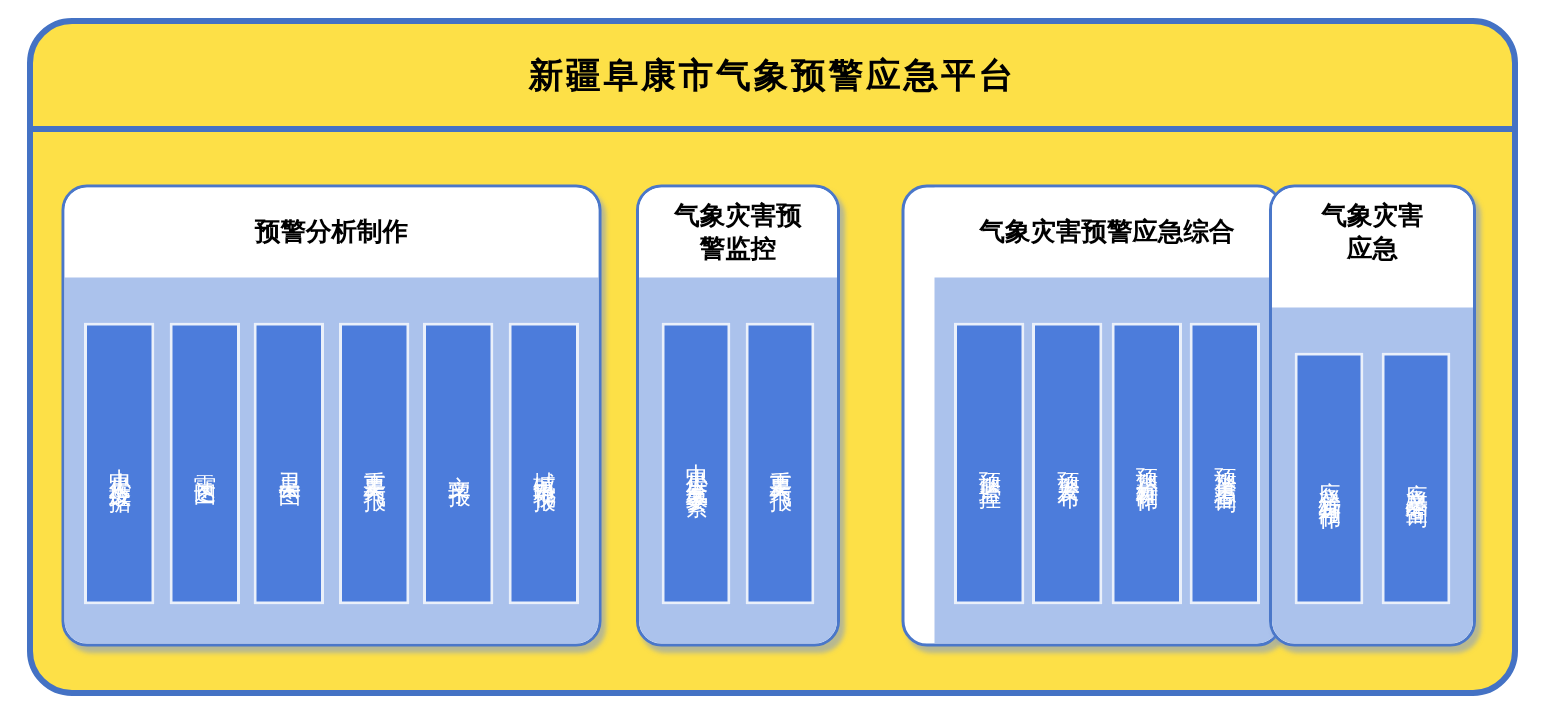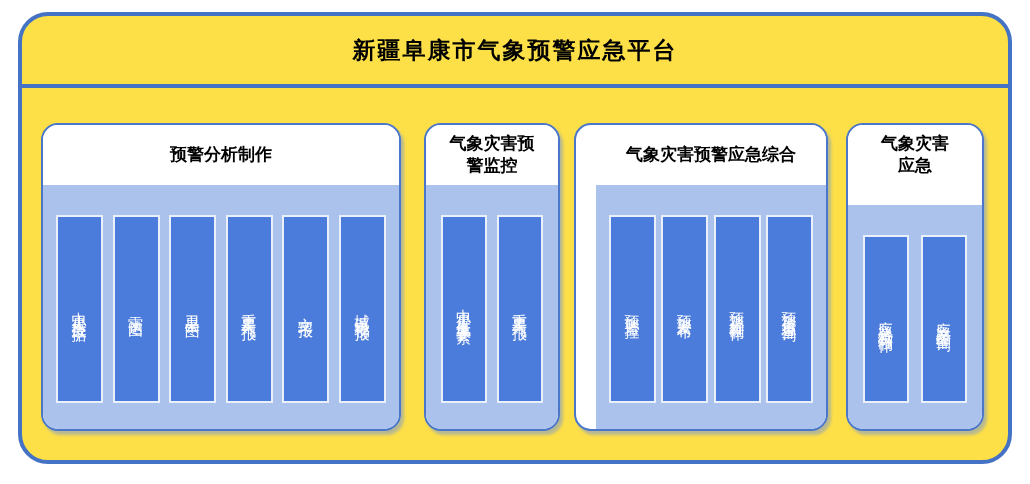--- a/index.html
+++ b/index.html
@@ -55,21 +55,21 @@
     border: 2px solid #4A77C9;
     border-radius: 17px;
     background: #ffffff;
     box-shadow: 3px 4px 3px rgba(125, 152, 205, 0.55);
     display: flex;
     flex-direction: column;
     overflow: hidden;
   }
   .sec-1 { left: 19px;  width: 360px; }
   .sec-2 { left: 402px; width: 136px; justify-content: space-between; }
-  .sec-3 { left: 552px; width: 254px; padding-left: 20px; }
+  .sec-3 { left: 579px; width: 254px; padding-left: 20px; }
   .sec-4 { left: 824px; width: 138px; gap: 20px; }
 
   .sec-header {
     height: 60px;
     flex: 0 0 60px;
     display: flex;
     align-items: center;
     justify-content: center;
     text-align: center;
     font-size: 17px;

